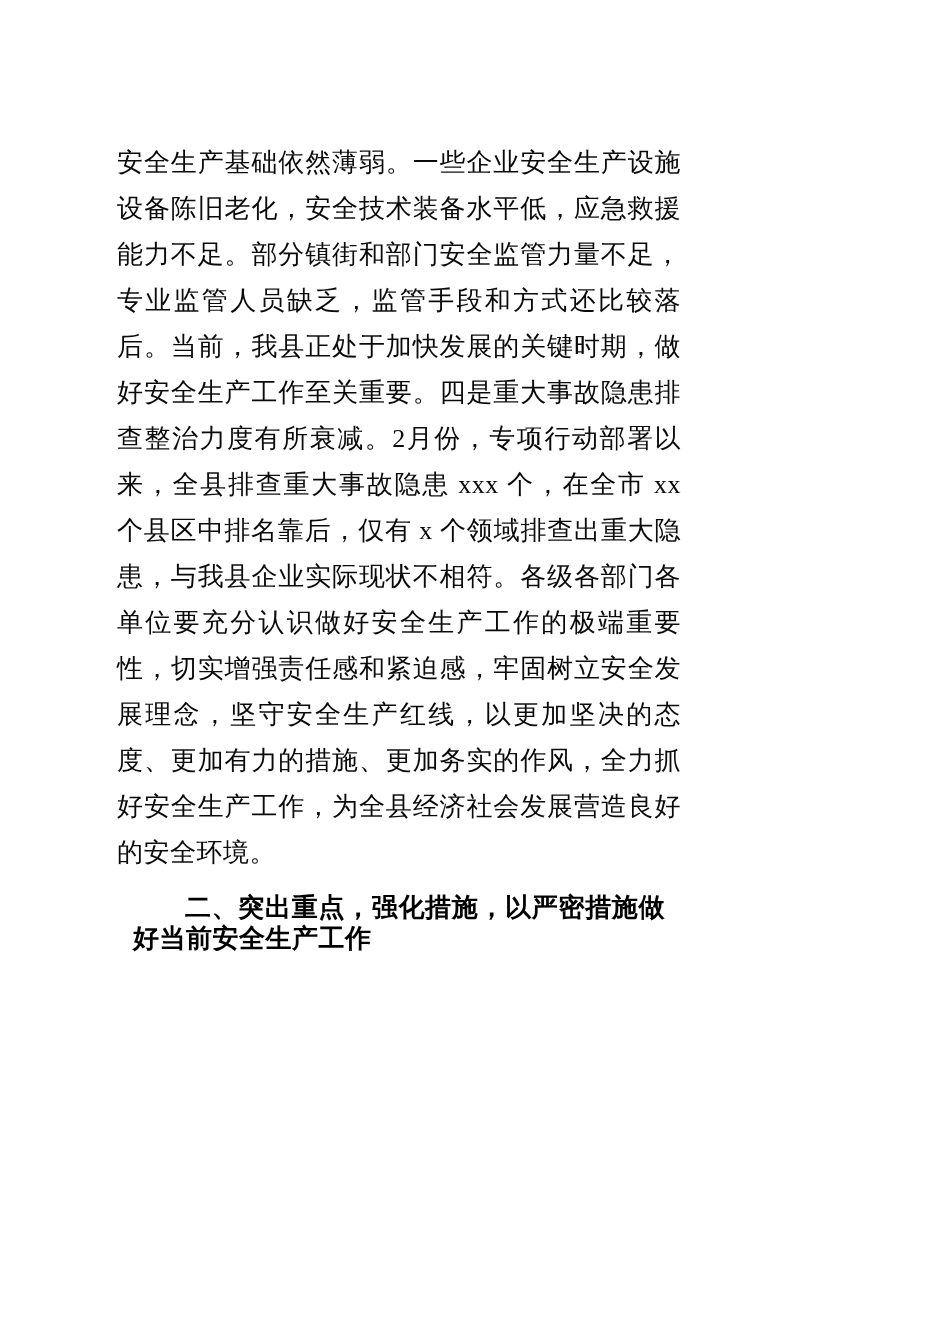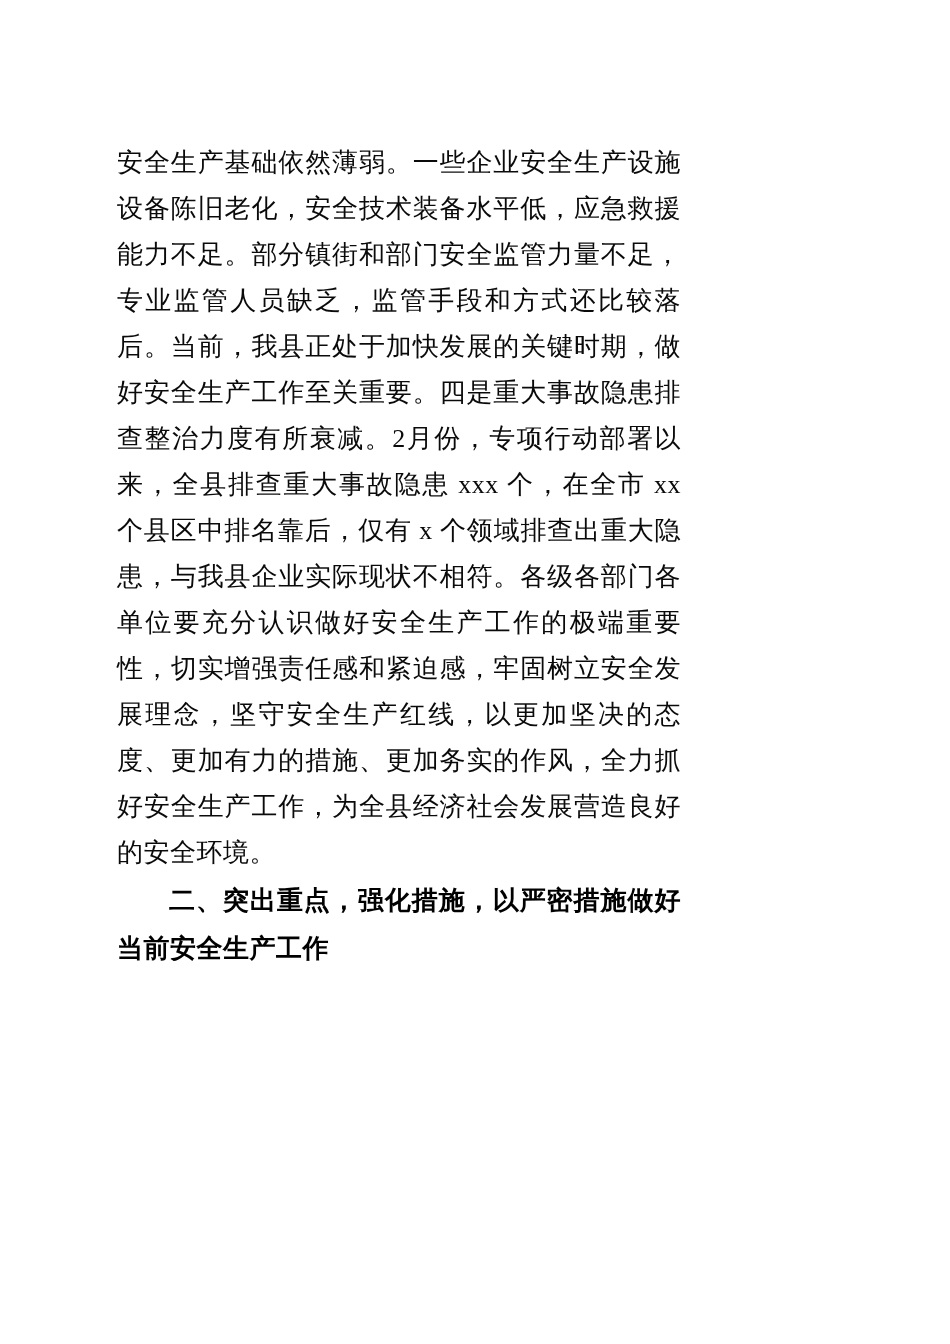--- a/index.html
+++ b/index.html
@@ -24,25 +24,25 @@
     text-align: justify;
     letter-spacing: 0.5px;
   }
   p.para {
     margin: 0;
   }
   p.para.indent {
     text-indent: 2em;
   }
   h2.section-heading {
-    margin: 0;
+    margin: 16px;
     font-family: "Liberation Sans", "DejaVu Sans", sans-serif;
     font-weight: bold;
     font-size: 26px;
-    line-height: 48px;
+    line-height: 31px;
     color: #000000;
     text-indent: 2em;
     text-align: justify;
     letter-spacing: 0.5px;
   }
 </style>
 </head>
 <body>
 
 <div class="page doc-text">

